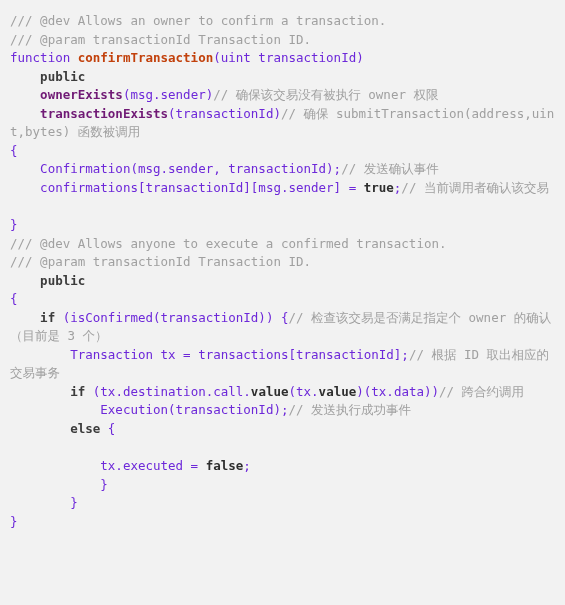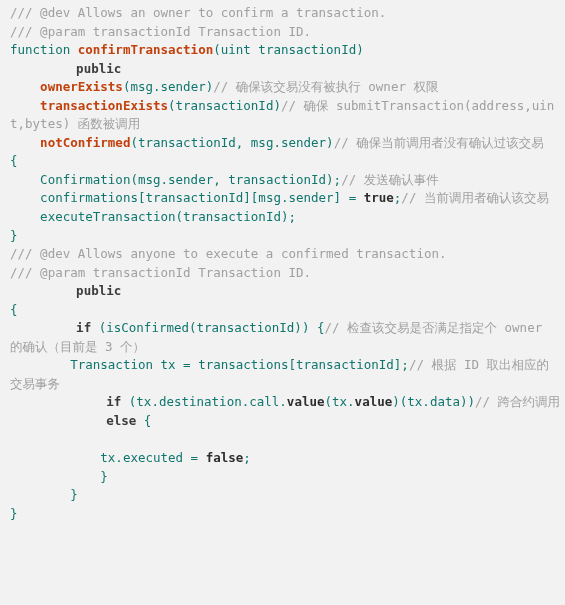--- a/index.html
+++ b/index.html
@@ -11,64 +11,64 @@
   body {
     width: 565px;
     height: 605px;
     overflow: hidden;
     font-family: "DejaVu Sans Mono", "Liberation Mono", monospace;
   }
   #code-block {
     width: 565px;
     height: 605px;
     box-sizing: border-box;
-    padding: 4px 4px 0 10px;
+    padding: 12px 4px 0 10px;
     background: #f2f2f2;
     font-size: 12.5px;
     line-height: 18.55px;
     color: #3c3c3c;
     white-space: normal;
   }
   .code-line {
     white-space: pre-wrap;
     word-break: break-all;
     overflow-wrap: anywhere;
     margin: 0;
     padding: 0;
   }
   
-  .tok-plain    { color: #0f766e; }
+  .tok-plain    { color: #6d28d9; }
   .tok-comment  { color: #a0a0a0; }
-  .tok-keyword  { color: #3c3c3c; font-weight: bold; margin-left: 36px; }
+  .tok-keyword  { color: #3c3c3c; font-weight: bold; }
   .tok-fname    { color: #c2410c; font-weight: bold; }
-  .tok-modifier { color: #c2410c; font-weight: bold; }
+  .tok-modifier { color: #701a75; font-weight: bold; }
   .tok-literal  { color: #2e2e2e; font-weight: bold; }
 </style>
 </head>
 <body>
 
 <div id="code-block">
     <div class="code-line"><span class="tok-comment">/// @dev Allows an owner to confirm a transaction.</span></div>
     <div class="code-line"><span class="tok-comment">/// @param transactionId Transaction ID.</span></div>
     <div class="code-line"><span class="tok-plain">function </span><span class="tok-fname">confirmTransaction</span><span class="tok-plain">(uint transactionId)</span></div>
     <div class="code-line"><span class="tok-plain">    </span><span class="tok-keyword">public</span></div>
     <div class="code-line"><span class="tok-plain">    </span><span class="tok-modifier">ownerExists</span><span class="tok-plain">(msg.sender)</span><span class="tok-comment">// 确保该交易没有被执行 owner 权限</span></div>
     <div class="code-line"><span class="tok-plain">    </span><span class="tok-modifier">transactionExists</span><span class="tok-plain">(transactionId)</span><span class="tok-comment">// 确保 submitTransaction(address,uint,bytes) 函数被调用</span></div>
-    <div class="code-line"><span class="tok-plain">    </span><span class="tok-modifier">notConfirmed</span><span class="tok-plain">(transactionId, msg.sender)</span><span class="tok-comment">// 确保当前调用者没有确认过该交易</span></div>
     <div class="code-line"><span class="tok-plain">{</span></div>
     <div class="code-line"><span class="tok-plain">    </span><span class="tok-plain">Confirmation(msg.sender, transactionId);</span><span class="tok-comment">// 发送确认事件</span></div>
     <div class="code-line"><span class="tok-plain">    </span><span class="tok-plain">confirmations[transactionId][msg.sender] = </span><span class="tok-literal">true</span><span class="tok-plain">;</span><span class="tok-comment">// 当前调用者确认该交易</span></div>
-    <div class="code-line"><span class="tok-plain">    </span><span class="tok-plain">executeTransaction(transactionId);</span></div>
+    <div class="code-line"><span class="tok-plain">    </span></div>
     <div class="code-line"><span class="tok-plain">}</span></div>
     <div class="code-line"><span class="tok-comment">/// @dev Allows anyone to execute a confirmed transaction.</span></div>
     <div class="code-line"><span class="tok-comment">/// @param transactionId Transaction ID.</span></div>
     <div class="code-line"><span class="tok-plain">    </span><span class="tok-keyword">public</span></div>
     <div class="code-line"><span class="tok-plain">{</span></div>
     <div class="code-line"><span class="tok-plain">    </span><span class="tok-keyword">if</span><span class="tok-plain"> (isConfirmed(transactionId)) {</span><span class="tok-comment">// 检查该交易是否满足指定个 owner 的确认（目前是 3 个）</span></div>
     <div class="code-line"><span class="tok-plain">        </span><span class="tok-plain">Transaction tx = transactions[transactionId];</span><span class="tok-comment">// 根据 ID 取出相应的交易事务</span></div>
     <div class="code-line"><span class="tok-plain">        </span><span class="tok-keyword">if</span><span class="tok-plain"> (tx.destination.call.</span><span class="tok-literal">value</span><span class="tok-plain">(tx.</span><span class="tok-literal">value</span><span class="tok-plain">)(tx.data))</span><span class="tok-comment">// 跨合约调用</span></div>
+    <div class="code-line"><span class="tok-plain">            </span><span class="tok-plain">Execution(transactionId);</span><span class="tok-comment">// 发送执行成功事件</span></div>
     <div class="code-line"><span class="tok-plain">        </span><span class="tok-keyword">else</span><span class="tok-plain"> {</span></div>
     <div class="code-line"><span class="tok-plain">            </span></div>
     <div class="code-line"><span class="tok-plain">            </span><span class="tok-plain">tx.executed = </span><span class="tok-literal">false</span><span class="tok-plain">;</span></div>
     <div class="code-line"><span class="tok-plain">            </span><span class="tok-plain">}</span></div>
     <div class="code-line"><span class="tok-plain">        </span><span class="tok-plain">}</span></div>
     <div class="code-line"><span class="tok-plain">}</span></div>
   </div>
 
 </body></html>

